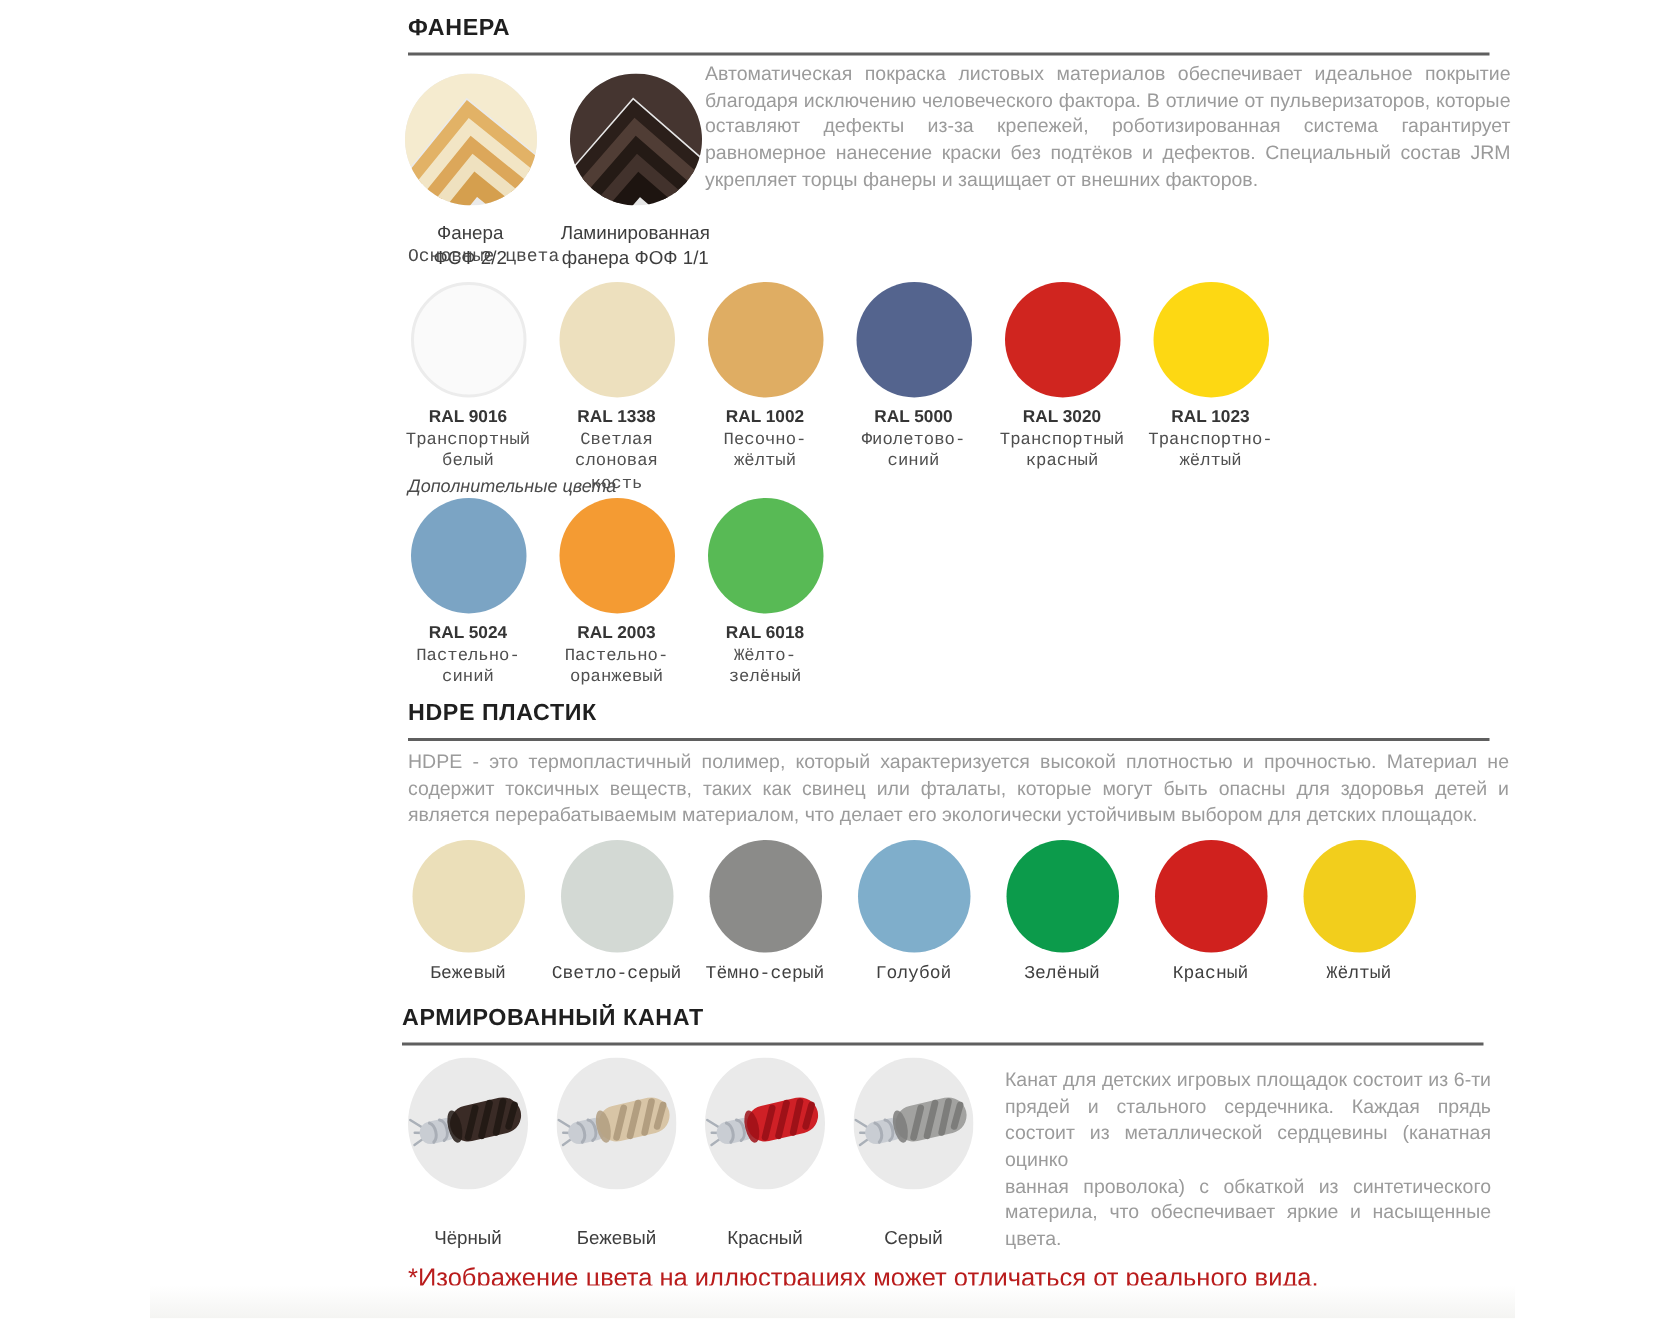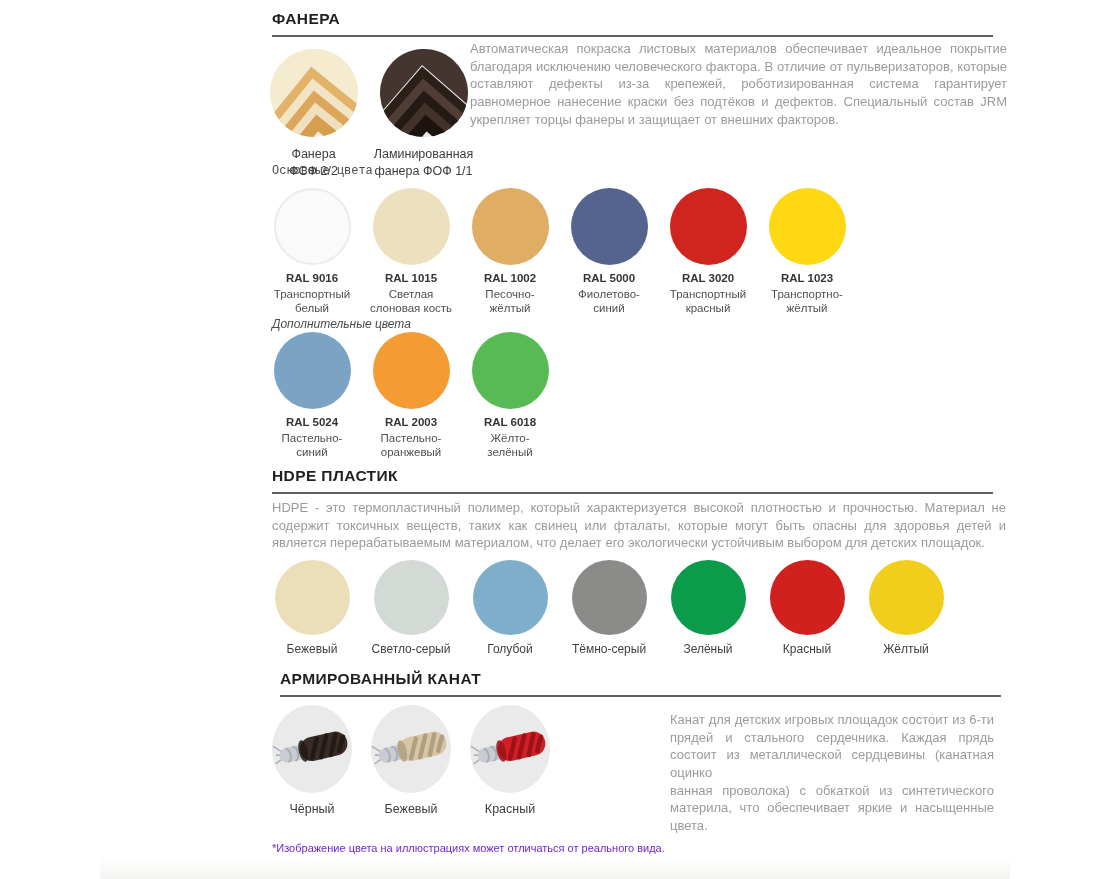--- a/index.html
+++ b/index.html
@@ -16,38 +16,38 @@
 
   .sub-label { position:absolute; font-size:12px; color:#4a4a4a; }
 
   
   .swatch-row { position:absolute; display:flex; gap:9px; }
   .swatch-item { width:90px; text-align:center; }
   .swatch-circle { width:77px; height:77px; border-radius:50%; margin:0 auto; }
   .swatch-circle.small { width:75px; height:75px; }
   .swatch-circle.kind-light { border:2px solid #ececec; }
   .ral-code { margin-top:6px; font-size:11.5px; font-weight:bold; color:#353535; line-height:1.35; }
-  .color-name { font-size:11.5px; color:#4f4f4f; line-height:1.3; white-space:pre-line; }
+  .color-name { font-size:11.5px; color:#4f4f4f; line-height:1.3; white-space:pre-line;font-family:Liberation Mono, monospace; }
   .color-name.solo { margin-top:7px; font-size:12px; color:#3f3f3f; }
 
   
   .sample-row { position:absolute; display:flex; gap:11px; }
   .sample-item { width:99px; text-align:center; }
   .sample-label { margin-top:5px; width:141px; margin-left:-21px; font-size:12.5px; color:#3d3d3d; line-height:1.35; white-space:pre-line; }
 
   
   .rope-row { position:absolute; display:flex; gap:9px; }
   .rope-item { width:90px; text-align:center; }
-  .rope-label { margin-top:5px; font-size:12.5px; color:#3d3d3d; }
+  .rope-label { margin-top:20px; font-size:12.5px; color:#3d3d3d; }
   .kind-black { --r1:#3a2b26; --r2:#231a15; }
   .kind-beige { --r1:#d8c5a6; --r2:#b29e80; }
   .kind-red   { --r1:#cf2026; --r2:#9e1118; }
   .kind-grey  { --r1:#a2a2a0; --r2:#7d7d7b; }
 
-  .footnote { position:absolute; font-size:11px; color:#6d28d9; }
+  .footnote { position:absolute; font-size:17px; color:#b91c1c; }
   .bottom-fade { position:absolute; left:0; bottom:0; width:1110px; height:22px;
                  background:linear-gradient(#ffffff, #f4f4f2); }
 </style>
 </head>
 <body>
 
 <div class="page">
 
   <div class="section-head" style="left:172px; top:9px;">
     <h2>ФАНЕРА</h2>
@@ -104,21 +104,21 @@
 
       <div class="swatch-item">
         <div class="swatch-circle kind-light" style="background: rgb(250, 250, 250);"></div>
         <div class="ral-code">RAL 9016</div>
         <div class="color-name">Транспортный
 белый</div>
       </div>
 
       <div class="swatch-item">
         <div class="swatch-circle" style="background: rgb(237, 224, 190);"></div>
-        <div class="ral-code">RAL 1015</div>
+        <div class="ral-code">RAL 1338</div>
         <div class="color-name">Светлая
 слоновая кость</div>
       </div>
 
       <div class="swatch-item">
         <div class="swatch-circle" style="background: rgb(223, 173, 99);"></div>
         <div class="ral-code">RAL 1002</div>
         <div class="color-name">Песочно-
 жёлтый</div>
       </div>
@@ -185,46 +185,46 @@
         <div class="swatch-circle small" style="background: rgb(235, 223, 185);"></div>
         <div class="color-name solo">Бежевый</div>
       </div>
 
       <div class="swatch-item">
         <div class="swatch-circle small" style="background: rgb(211, 217, 212);"></div>
         <div class="color-name solo">Светло-серый</div>
       </div>
 
       <div class="swatch-item">
+        <div class="swatch-circle small" style="background: rgb(139, 139, 137);"></div>
+        <div class="color-name solo">Тёмно-серый</div>
+      </div>
+
+      <div class="swatch-item">
         <div class="swatch-circle small" style="background: rgb(127, 174, 203);"></div>
         <div class="color-name solo">Голубой</div>
       </div>
 
       <div class="swatch-item">
-        <div class="swatch-circle small" style="background: rgb(139, 139, 137);"></div>
-        <div class="color-name solo">Тёмно-серый</div>
-      </div>
-
-      <div class="swatch-item">
         <div class="swatch-circle small" style="background: rgb(12, 155, 75);"></div>
         <div class="color-name solo">Зелёный</div>
       </div>
 
       <div class="swatch-item">
         <div class="swatch-circle small" style="background: rgb(208, 33, 30);"></div>
         <div class="color-name solo">Красный</div>
       </div>
 
       <div class="swatch-item">
         <div class="swatch-circle small" style="background: rgb(242, 206, 28);"></div>
         <div class="color-name solo">Жёлтый</div>
       </div>
     </div>
 
-  <div class="section-head" style="left:180px; top:669px;">
+  <div class="section-head" style="left:168px; top:669px;">
     <h2>АРМИРОВАННЫЙ КАНАТ</h2>
   </div>
 
   <div class="rope-row" style="left:167px; top:705px;">
 
       <div class="rope-item kind-black">
         <svg width="80" height="88" viewBox="0 0 80 88">
           <ellipse cx="40" cy="44" rx="40" ry="44" fill="#eaeaea"></ellipse>
           <g transform="rotate(-13 40 44)">
             <path d="M10 40 L3 33 M9 47 L2 50 M12 44 L4 42" stroke="#aab0b8" stroke-width="1.6" fill="none" stroke-linecap="round"></path>
@@ -261,20 +261,34 @@
             <rect x="7" y="37" width="26" height="15" rx="7.5" fill="#c9cdd3"></rect>
             <path d="M15 38 a4.5 7 0 0 1 0 13 M22 37.5 a4.5 7.2 0 0 1 0 14" stroke="#a9aeb6" stroke-width="2" fill="none" stroke-linecap="round"></path>
             <rect x="28" y="32" width="48" height="24" rx="12" fill="var(--r1)"></rect>
             <ellipse cx="31" cy="44" rx="4.5" ry="11" fill="var(--r2)" opacity="0.85"></ellipse>
             <path d="M38 53 L47 35 M47 54 L57 34 M57 54 L66 35 M66 52 L73 39" stroke="var(--r2)" stroke-width="4.5" fill="none" stroke-linecap="round"></path>
           </g>
         </svg>
         <div class="rope-label">Красный</div>
       </div>
 
+      <div class="rope-item kind-grey">
+        <svg width="80" height="88" viewBox="0 0 80 88">
+          <ellipse cx="40" cy="44" rx="40" ry="44" fill="#eaeaea"></ellipse>
+          <g transform="rotate(-13 40 44)">
+            <path d="M10 40 L3 33 M9 47 L2 50 M12 44 L4 42" stroke="#aab0b8" stroke-width="1.6" fill="none" stroke-linecap="round"></path>
+            <rect x="7" y="37" width="26" height="15" rx="7.5" fill="#c9cdd3"></rect>
+            <path d="M15 38 a4.5 7 0 0 1 0 13 M22 37.5 a4.5 7.2 0 0 1 0 14" stroke="#a9aeb6" stroke-width="2" fill="none" stroke-linecap="round"></path>
+            <rect x="28" y="32" width="48" height="24" rx="12" fill="var(--r1)"></rect>
+            <ellipse cx="31" cy="44" rx="4.5" ry="11" fill="var(--r2)" opacity="0.85"></ellipse>
+            <path d="M38 53 L47 35 M47 54 L57 34 M57 54 L66 35 M66 52 L73 39" stroke="var(--r2)" stroke-width="4.5" fill="none" stroke-linecap="round"></path>
+          </g>
+        </svg>
+        <div class="rope-label">Серый</div>
+      </div>
     </div>
 
   <div class="para pre" style="left:570px; top:711px; width:324px;">Канат для детских игровых площадок состоит из 6-ти прядей и стального сердечника. Каждая прядь состоит из металлической сердцевины (канатная оцинко
 ванная проволока) с обкаткой из синтетического материла, что обеспечивает яркие и насыщенные цвета.</div>
 
   <div class="footnote" style="left:172px; top:842px;">*Изображение цвета на иллюстрациях может отличаться от реального вида.</div>
 
   <div class="bottom-fade"></div>
 
 </div>

